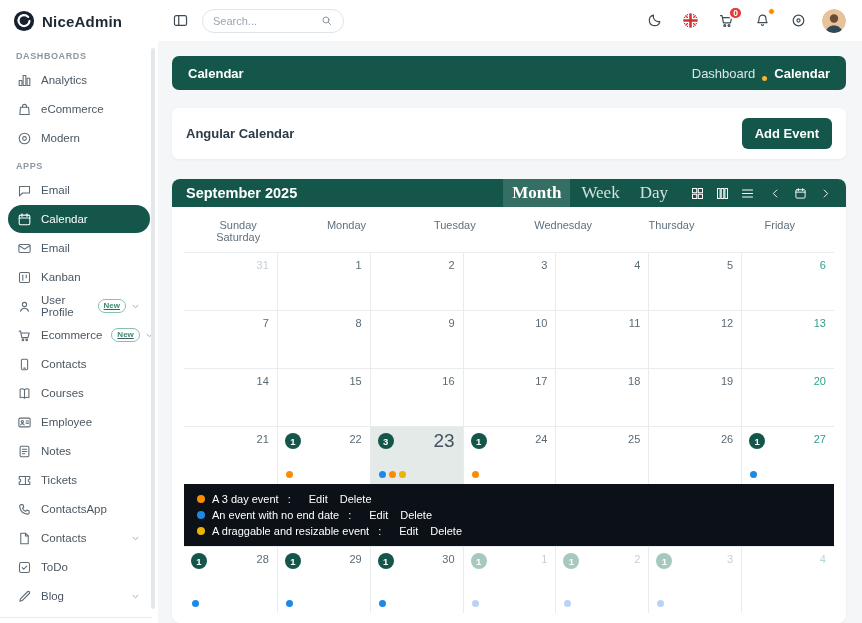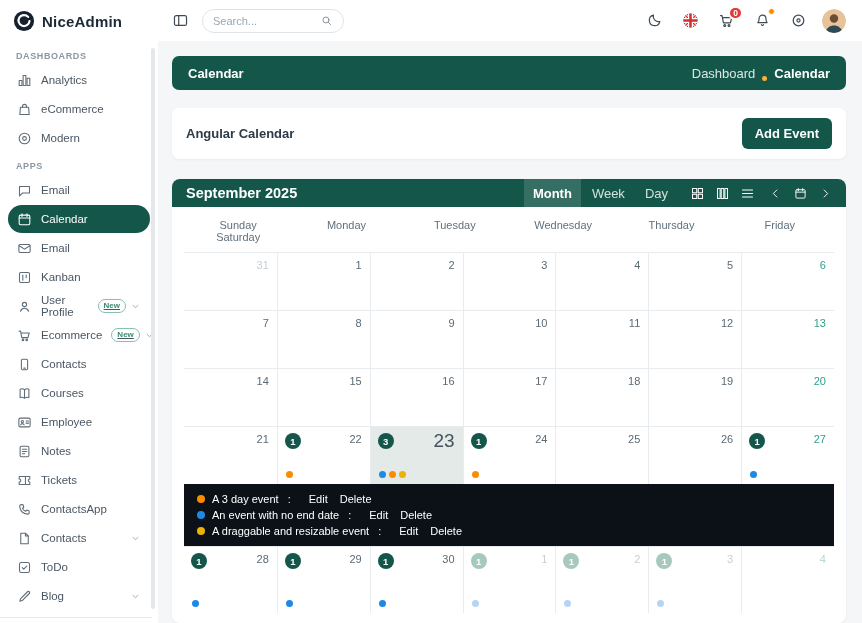--- a/index.html
+++ b/index.html
@@ -64,22 +64,22 @@
   .head-card { margin-top: 18px; padding: 10px 14px; display: flex; align-items: center;
                justify-content: space-between; }
   .card-title { font-size: 13px; font-weight: 700; color: #2c3b47; }
   .btn-primary { background: #14574a; color: #fff; border: 0; border-radius: 6px; font-size: 13px;
                  font-weight: 600; font-family: inherit; padding: 8px 13px; cursor: pointer; }
 
   .cal-card { margin-top: 20px; border-radius: 8px; overflow: hidden; }
   .cal-toolbar { background: #14574a; height: 28px; display: flex; align-items: center; padding: 0 14px; }
   .cal-title { color: #fff; font-size: 14.5px; font-weight: 600; margin-right: auto; }
   .cal-views { display: flex; align-items: center; gap: 2px; }
-  .view-btn { background: transparent; border: 0; color: rgba(255,255,255,.82); font-size: 13px;
-              font-family: Liberation Sans, sans-serif; padding: 12px 9px; border-radius: 4px; cursor: pointer; }
+  .view-btn { background: transparent; border: 0; color: rgba(255,255,255,.82); font-size: 17px;
+              font-family: Liberation Serif, serif; padding: 12px 9px; border-radius: 4px; cursor: pointer; }
   .view-btn.active { background: rgba(255,255,255,.14); color: #fff; font-weight: 600; }
   .cal-icnbtns { display: flex; align-items: center; gap: 10px; margin-left: 13px; }
   .cal-icnbtn { cursor: pointer; display: inline-flex; }
   .cal-icnbtn .cal-icn { width: 15px; height: 15px; color: #fff; }
   .cal-nav { display: flex; align-items: center; gap: 12px; margin-left: 14px; }
   .cal-navbtn { cursor: pointer; display: inline-flex; }
   .cal-navbtn .cal-icn { width: 13px; height: 13px; color: #fff; }
 
   .cal-body { padding: 0 12px 10px; }
   .dow-row { display: grid; grid-template-columns: repeat(6, 1fr); padding: 12px 0 9px; }

